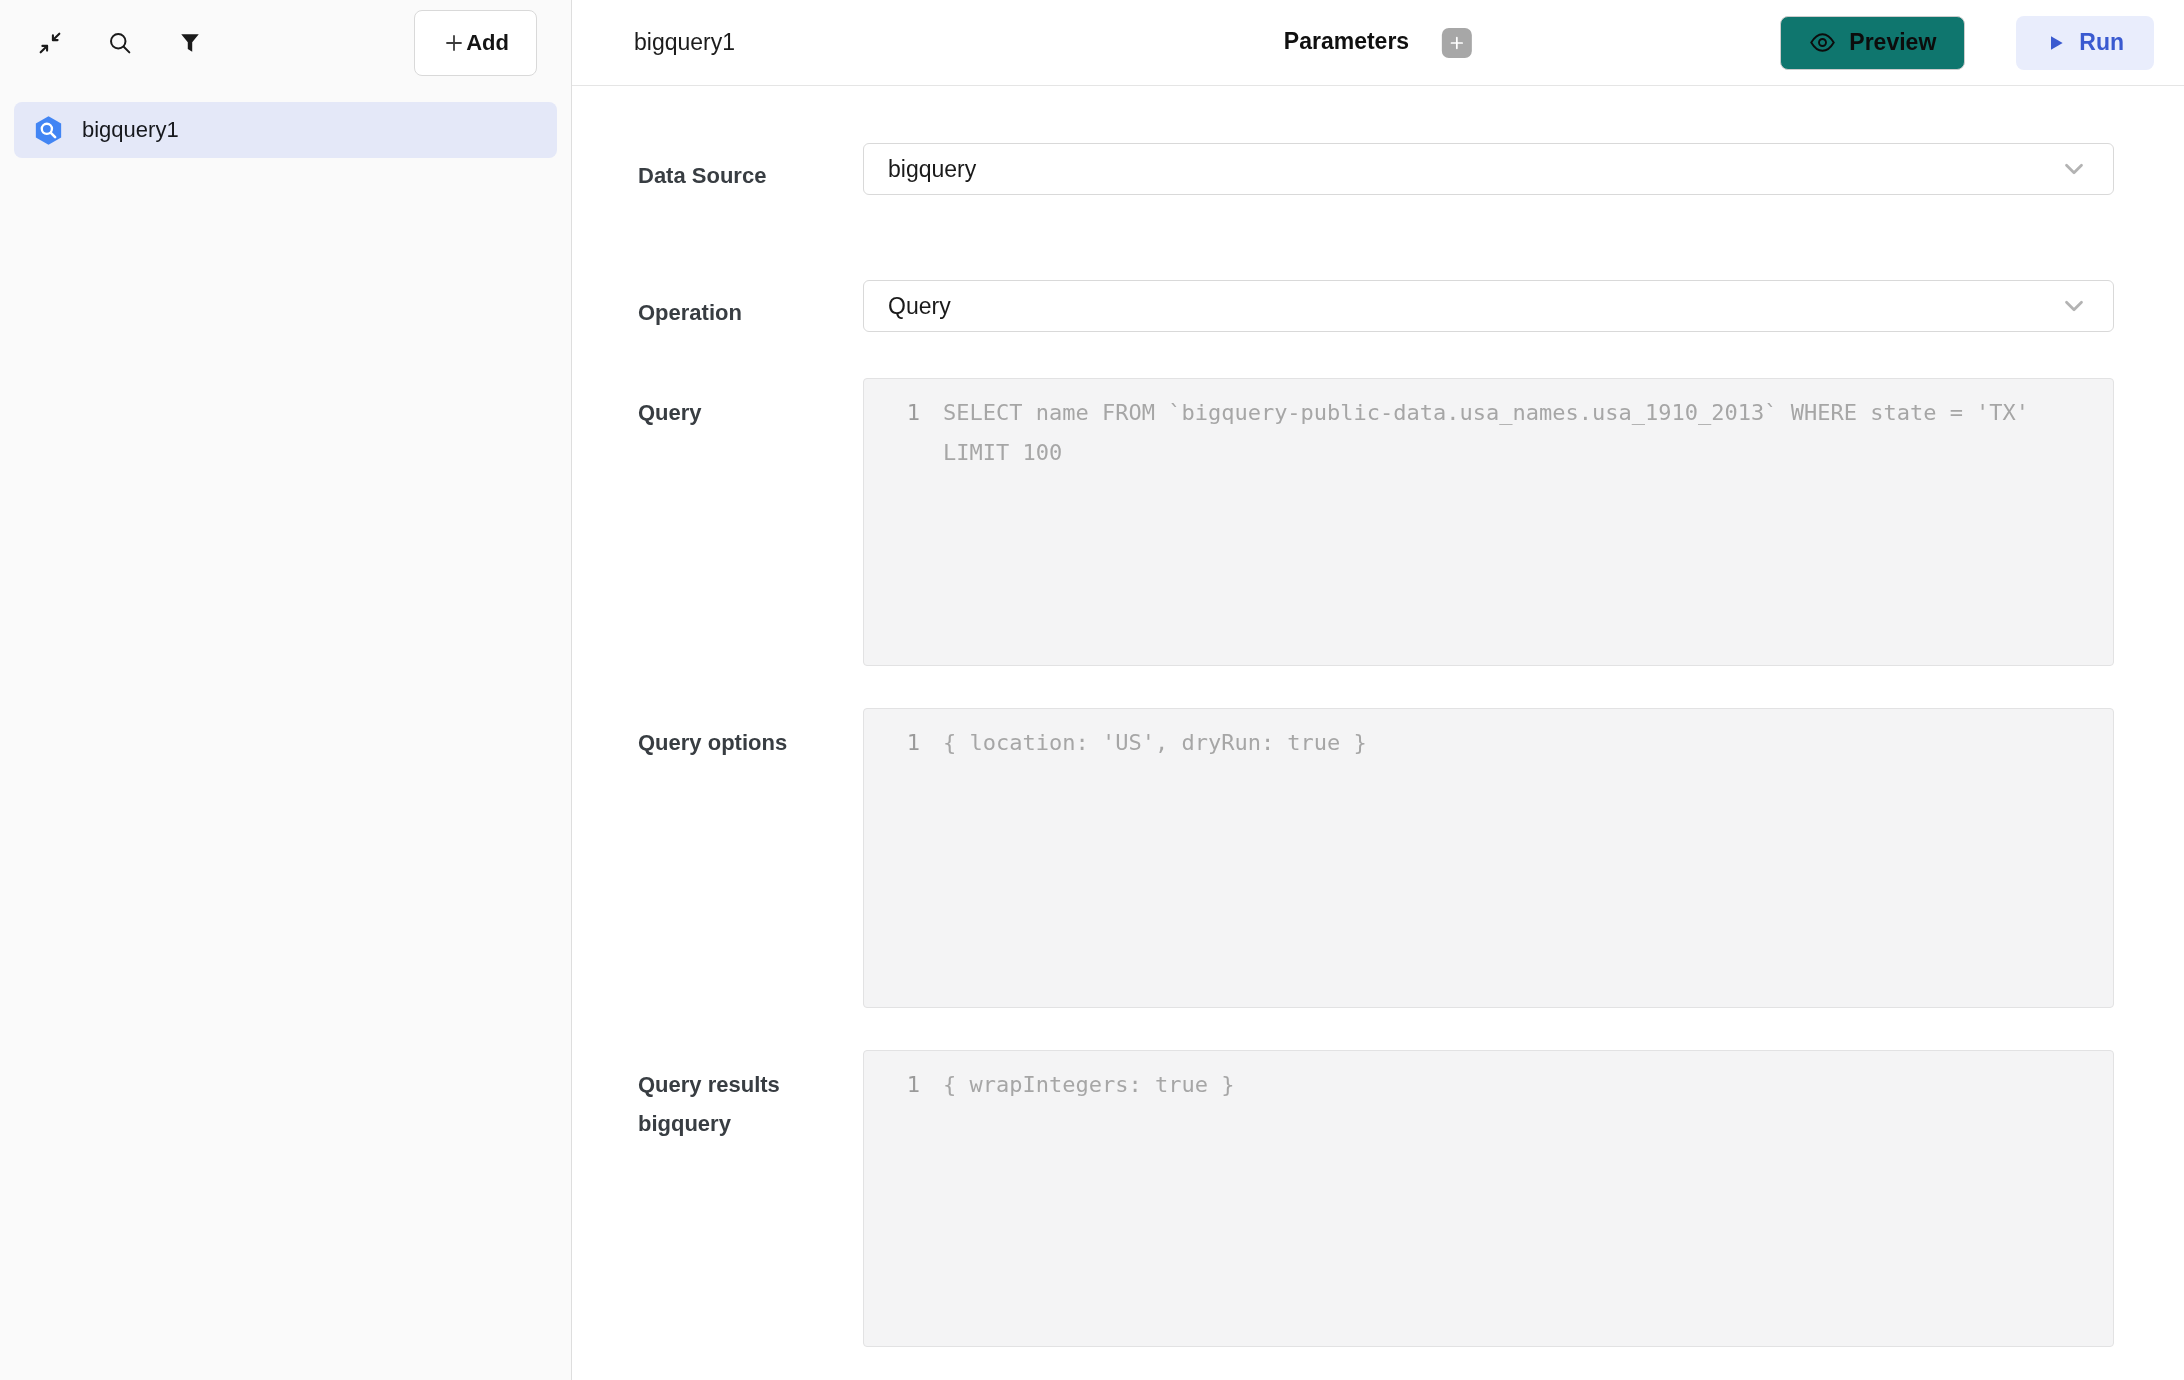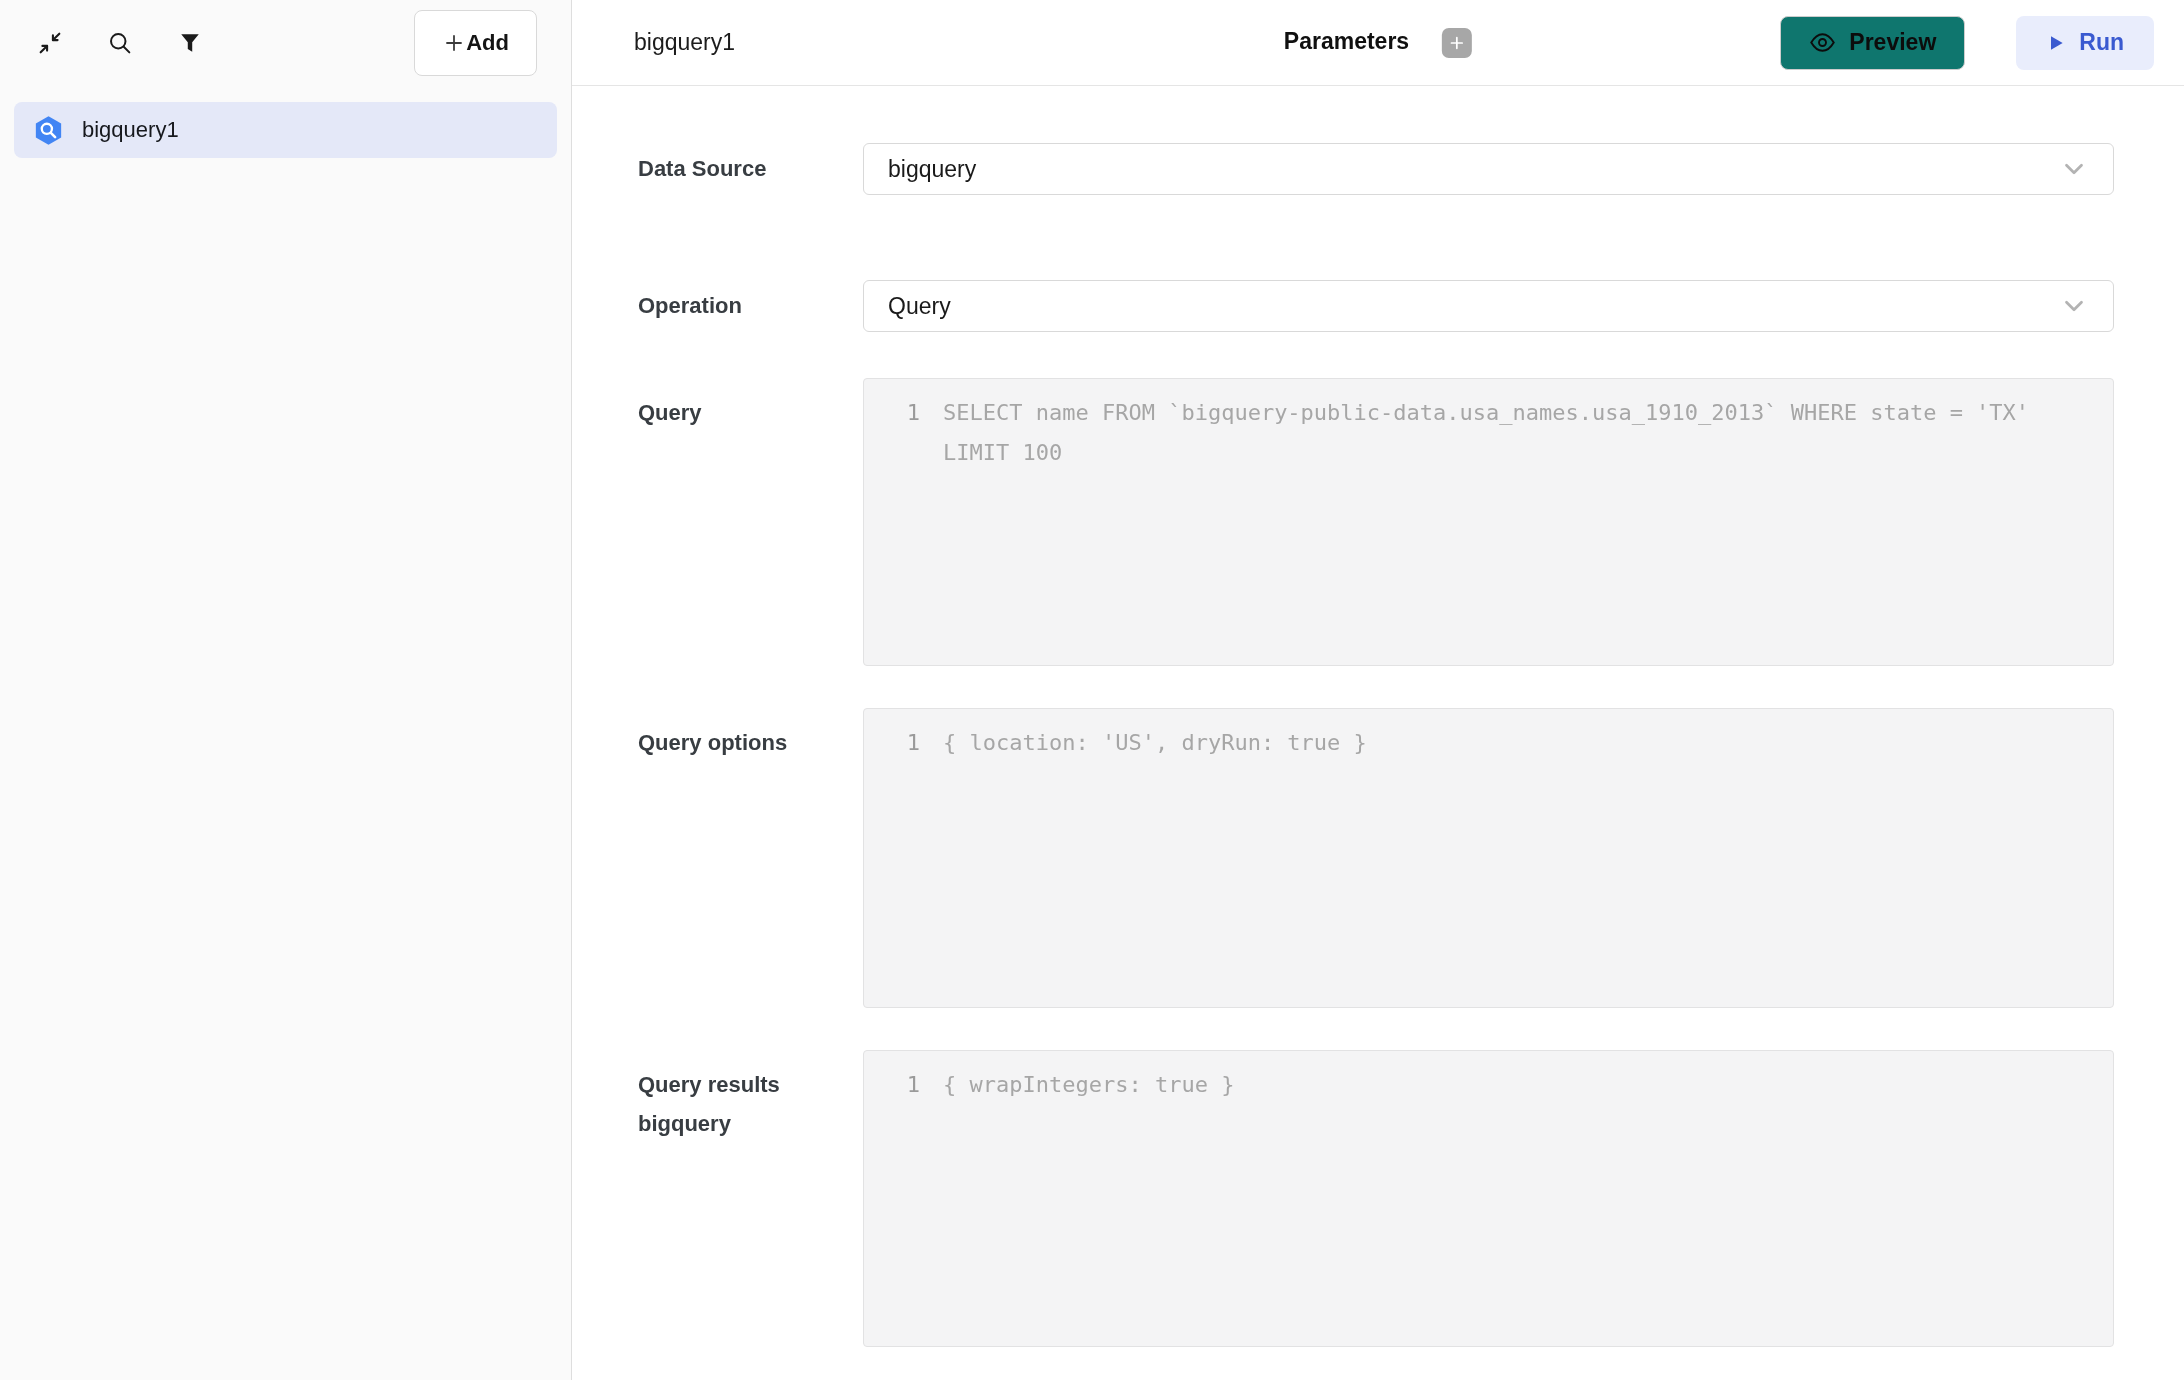--- a/index.html
+++ b/index.html
@@ -31,21 +31,21 @@
   .param-add svg { width:16px; height:16px; }
   .header-actions { margin-left:auto; display:flex; align-items:center; gap:10px; }
   .preview-btn { display:flex; align-items:center; gap:13px; height:54px; padding:0 28px; background:#0f766e; border:1px solid #cdcdcd; border-radius:8px; font-size:23px; font-weight:600; color:#0c0c0c; font-family:inherit; cursor:pointer; }
   .preview-btn svg { width:27px; height:27px; }
   .run-btn { display:flex; align-items:center; gap:13px; height:54px; padding:0 30px; background:#e9edfc; border:none; border-radius:8px; font-size:23px; font-weight:600; color:#3a5ad0; font-family:inherit; cursor:pointer;margin-left:41px; }
   .run-btn svg { width:20px; height:20px; }
 
   
   .form { flex:1; overflow:hidden; padding:57px 0 0 66px; }
   .form-row { display:flex; }
-  .row-center { align-items:center; }
+  .row-center { align-items:flex-end; }
   .row-top .row-label { padding-top:16px; }
   .row-label { width:225px; max-width:225px; flex-shrink:0; font-size:22px; font-weight:600; color:#383d42; line-height:1.75; }
   .row-label span { display:inline-block; max-width:180px; }
   .mb-lg { margin-bottom:85px; }
   .mb-md { margin-bottom:46px; }
   .mb-sm { margin-bottom:42px; }
 
   .select { width:1251px; height:52px; background:#fff; border:1px solid #d9d9d9; border-radius:6px; display:flex; align-items:center; padding:0 24px; font-size:23px; color:#1a1a1a; cursor:pointer; }
   .select svg { margin-left:auto; width:30px; height:30px; flex-shrink:0; }
 

